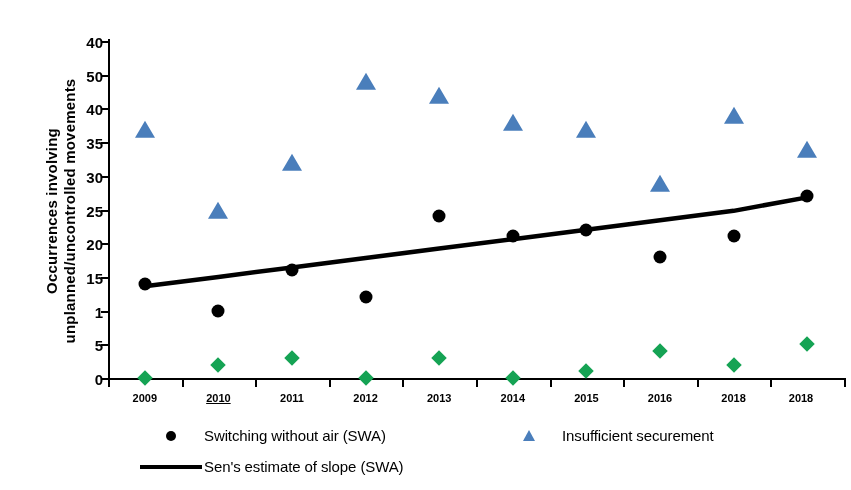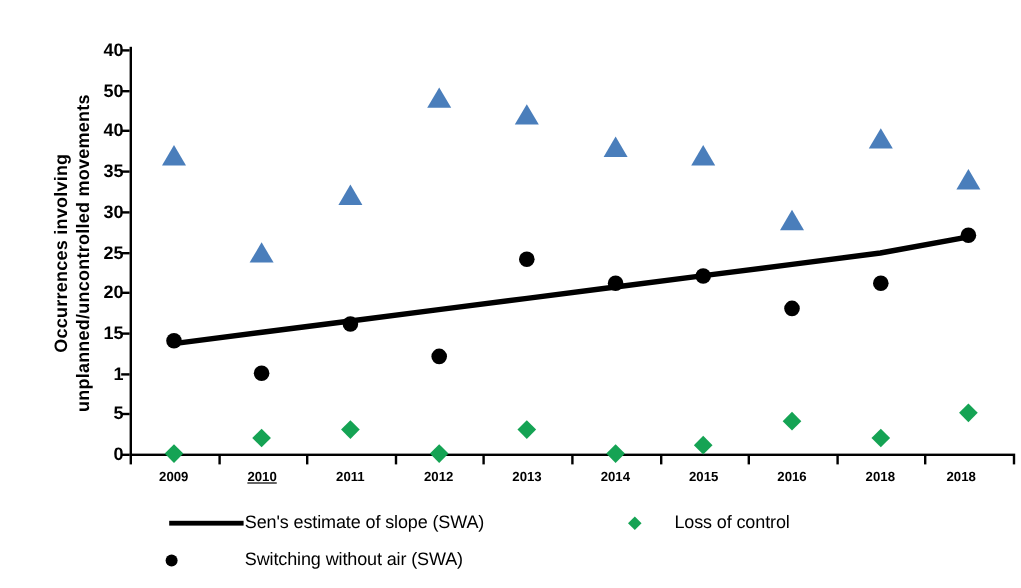--- a/index.html
+++ b/index.html
@@ -329,34 +329,34 @@
       <div class="x-tick-label" style="left: 478.4px;">2015</div>
       <div class="x-tick-label" style="left: 552px;">2016</div>
       <div class="x-tick-label" style="left: 625.6px;">2018</div>
       <div class="x-tick-label" style="left: 693px;">2018</div>
     </div>
 
   <div id="legend">
     <div class="legend-col" id="legend-col-left">
         <div class="legend-entry">
           <div class="legend-sym">
+            <div class="sym-circle"></div>
+          </div>
+          <div class="legend-label">Switching without air (SWA)</div>
+        </div>
+        <div class="legend-entry">
+          <div class="legend-sym">
             <div class="sym-line"></div>
           </div>
           <div class="legend-label">Sen's estimate of slope (SWA)</div>
         </div>
-        <div class="legend-entry">
-          <div class="legend-sym">
-            <div class="sym-circle"></div>
-          </div>
-          <div class="legend-label">Switching without air (SWA)</div>
-        </div>
       </div>
     <div class="legend-col" id="legend-col-right">
         <div class="legend-entry">
           <div class="legend-sym">
-            <div class="sym-diamond"></div>
+            <div class="sym-triangle"></div>
           </div>
-          <div class="legend-label">Loss of control</div>
+          <div class="legend-label">Insufficient securement</div>
         </div>
       </div>
   </div>
 
 </div>
 
 </body></html>

